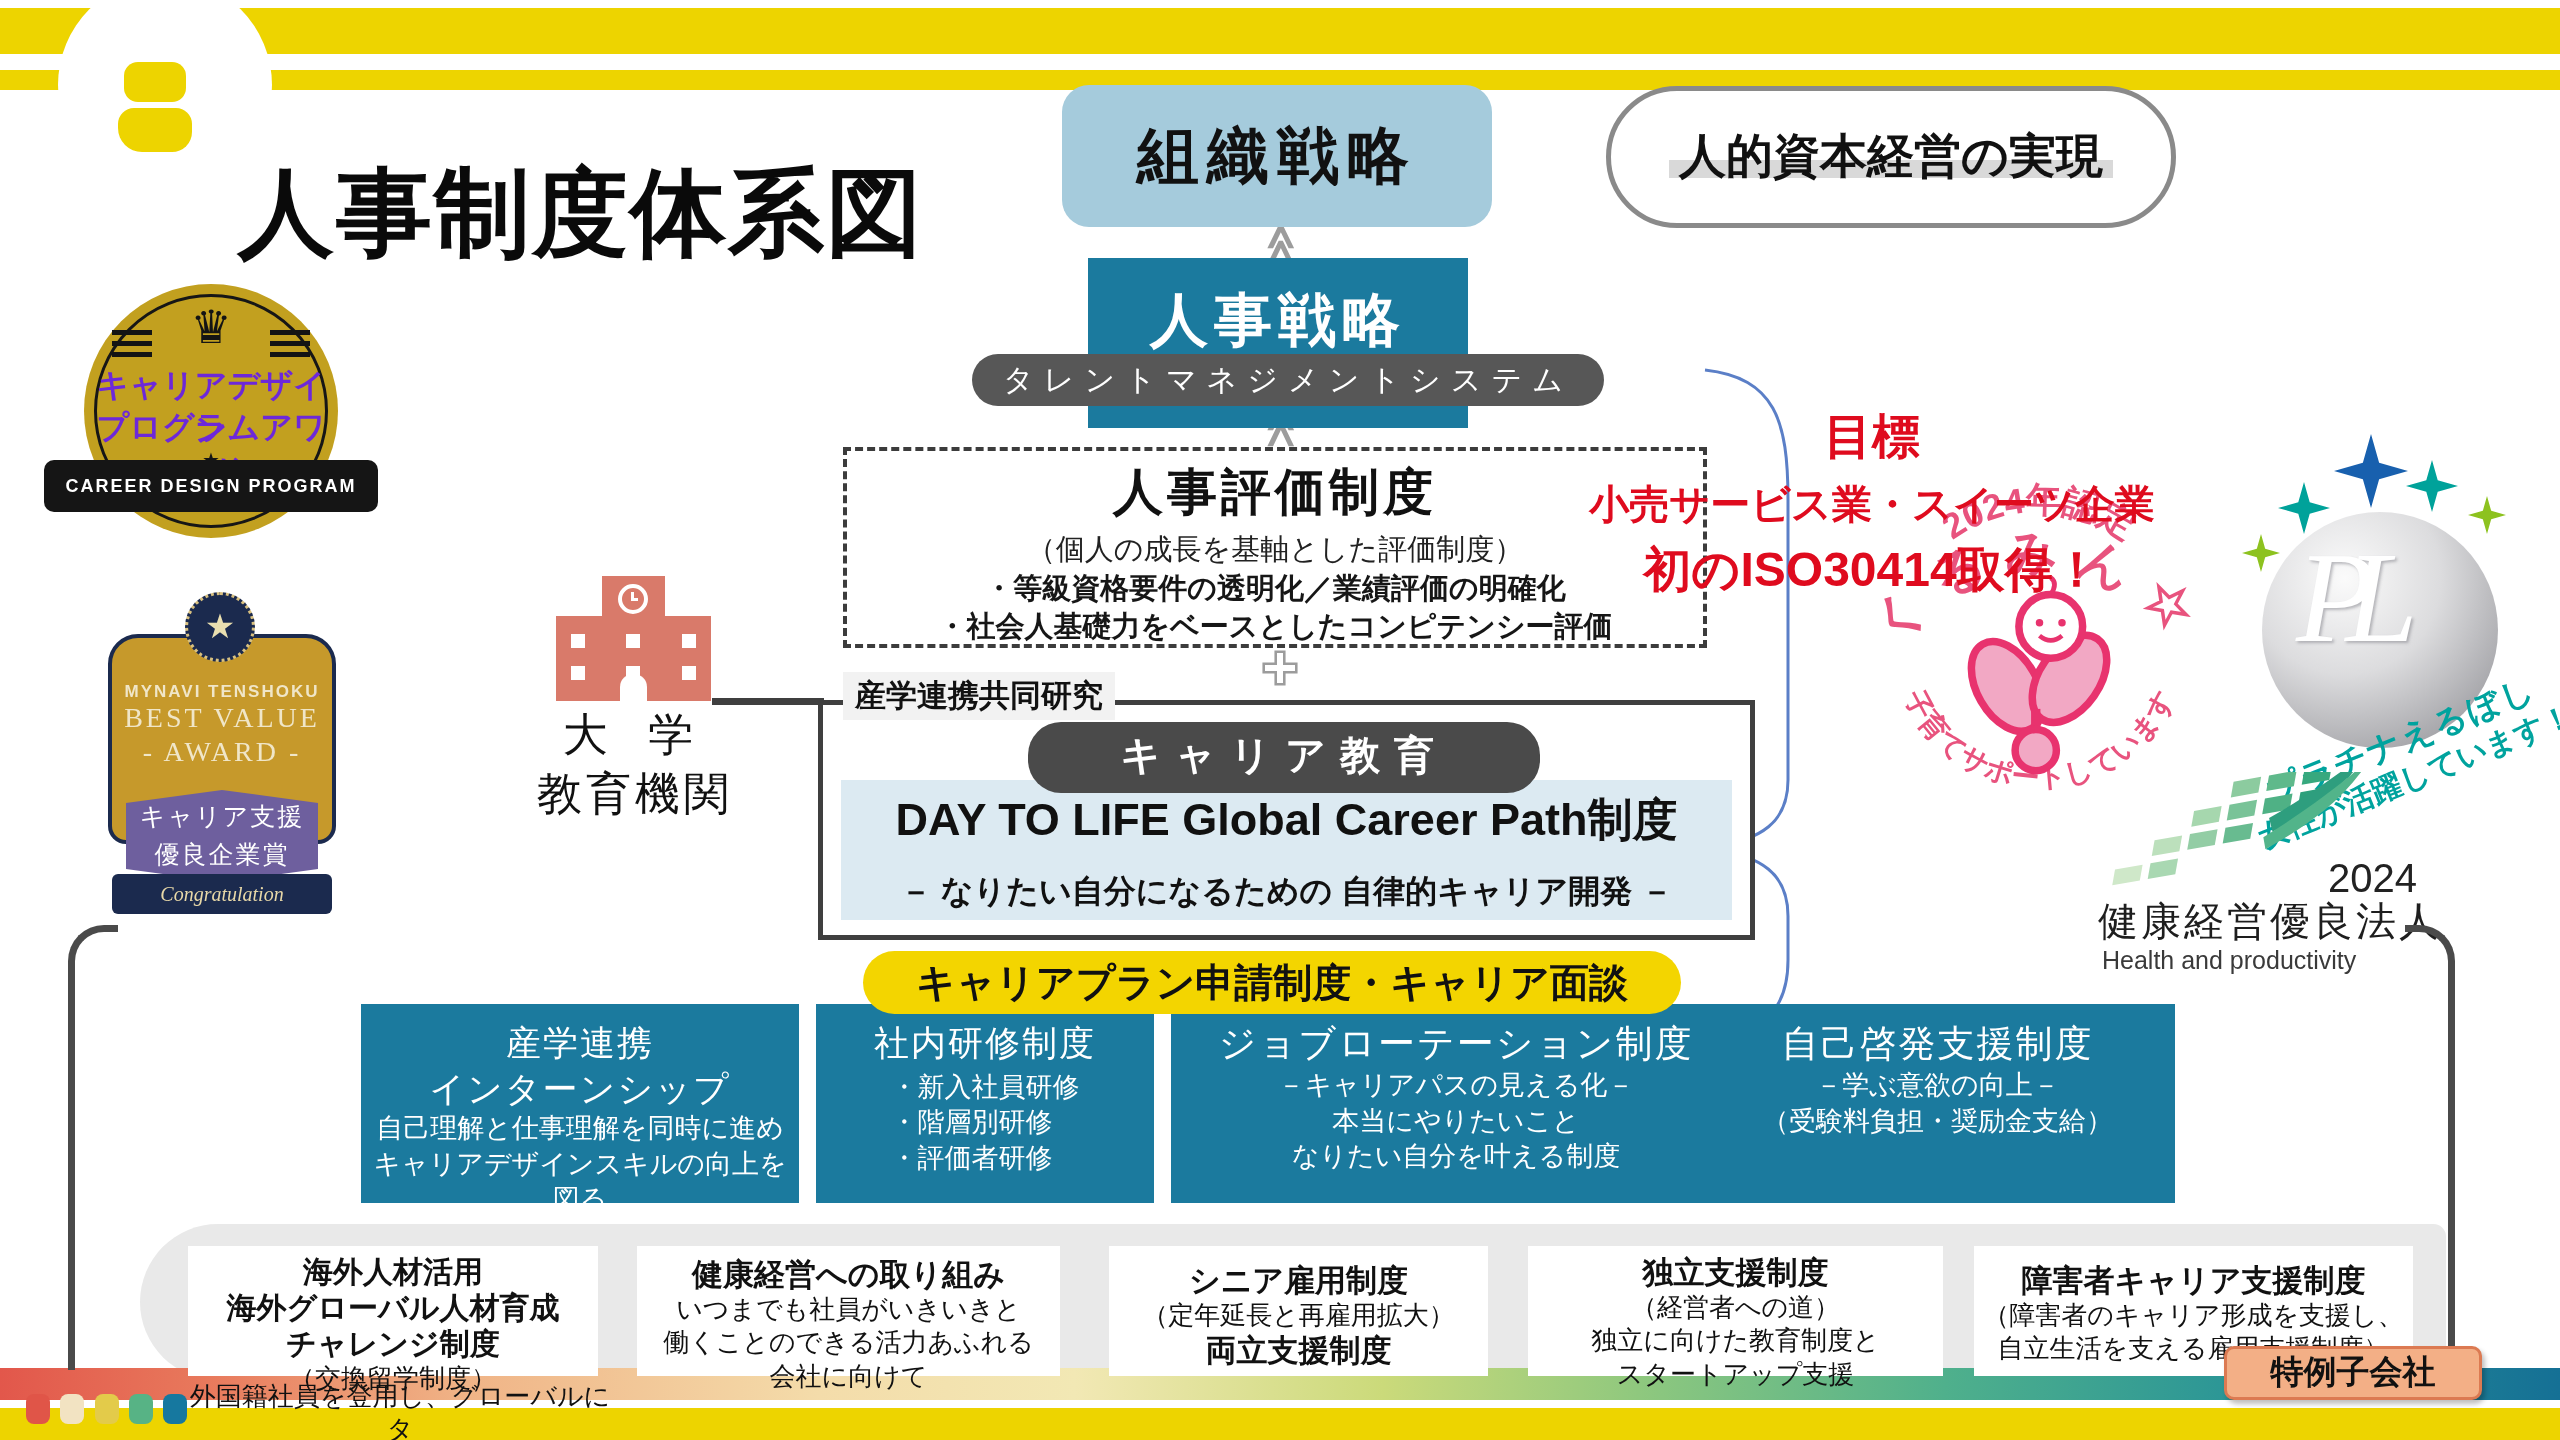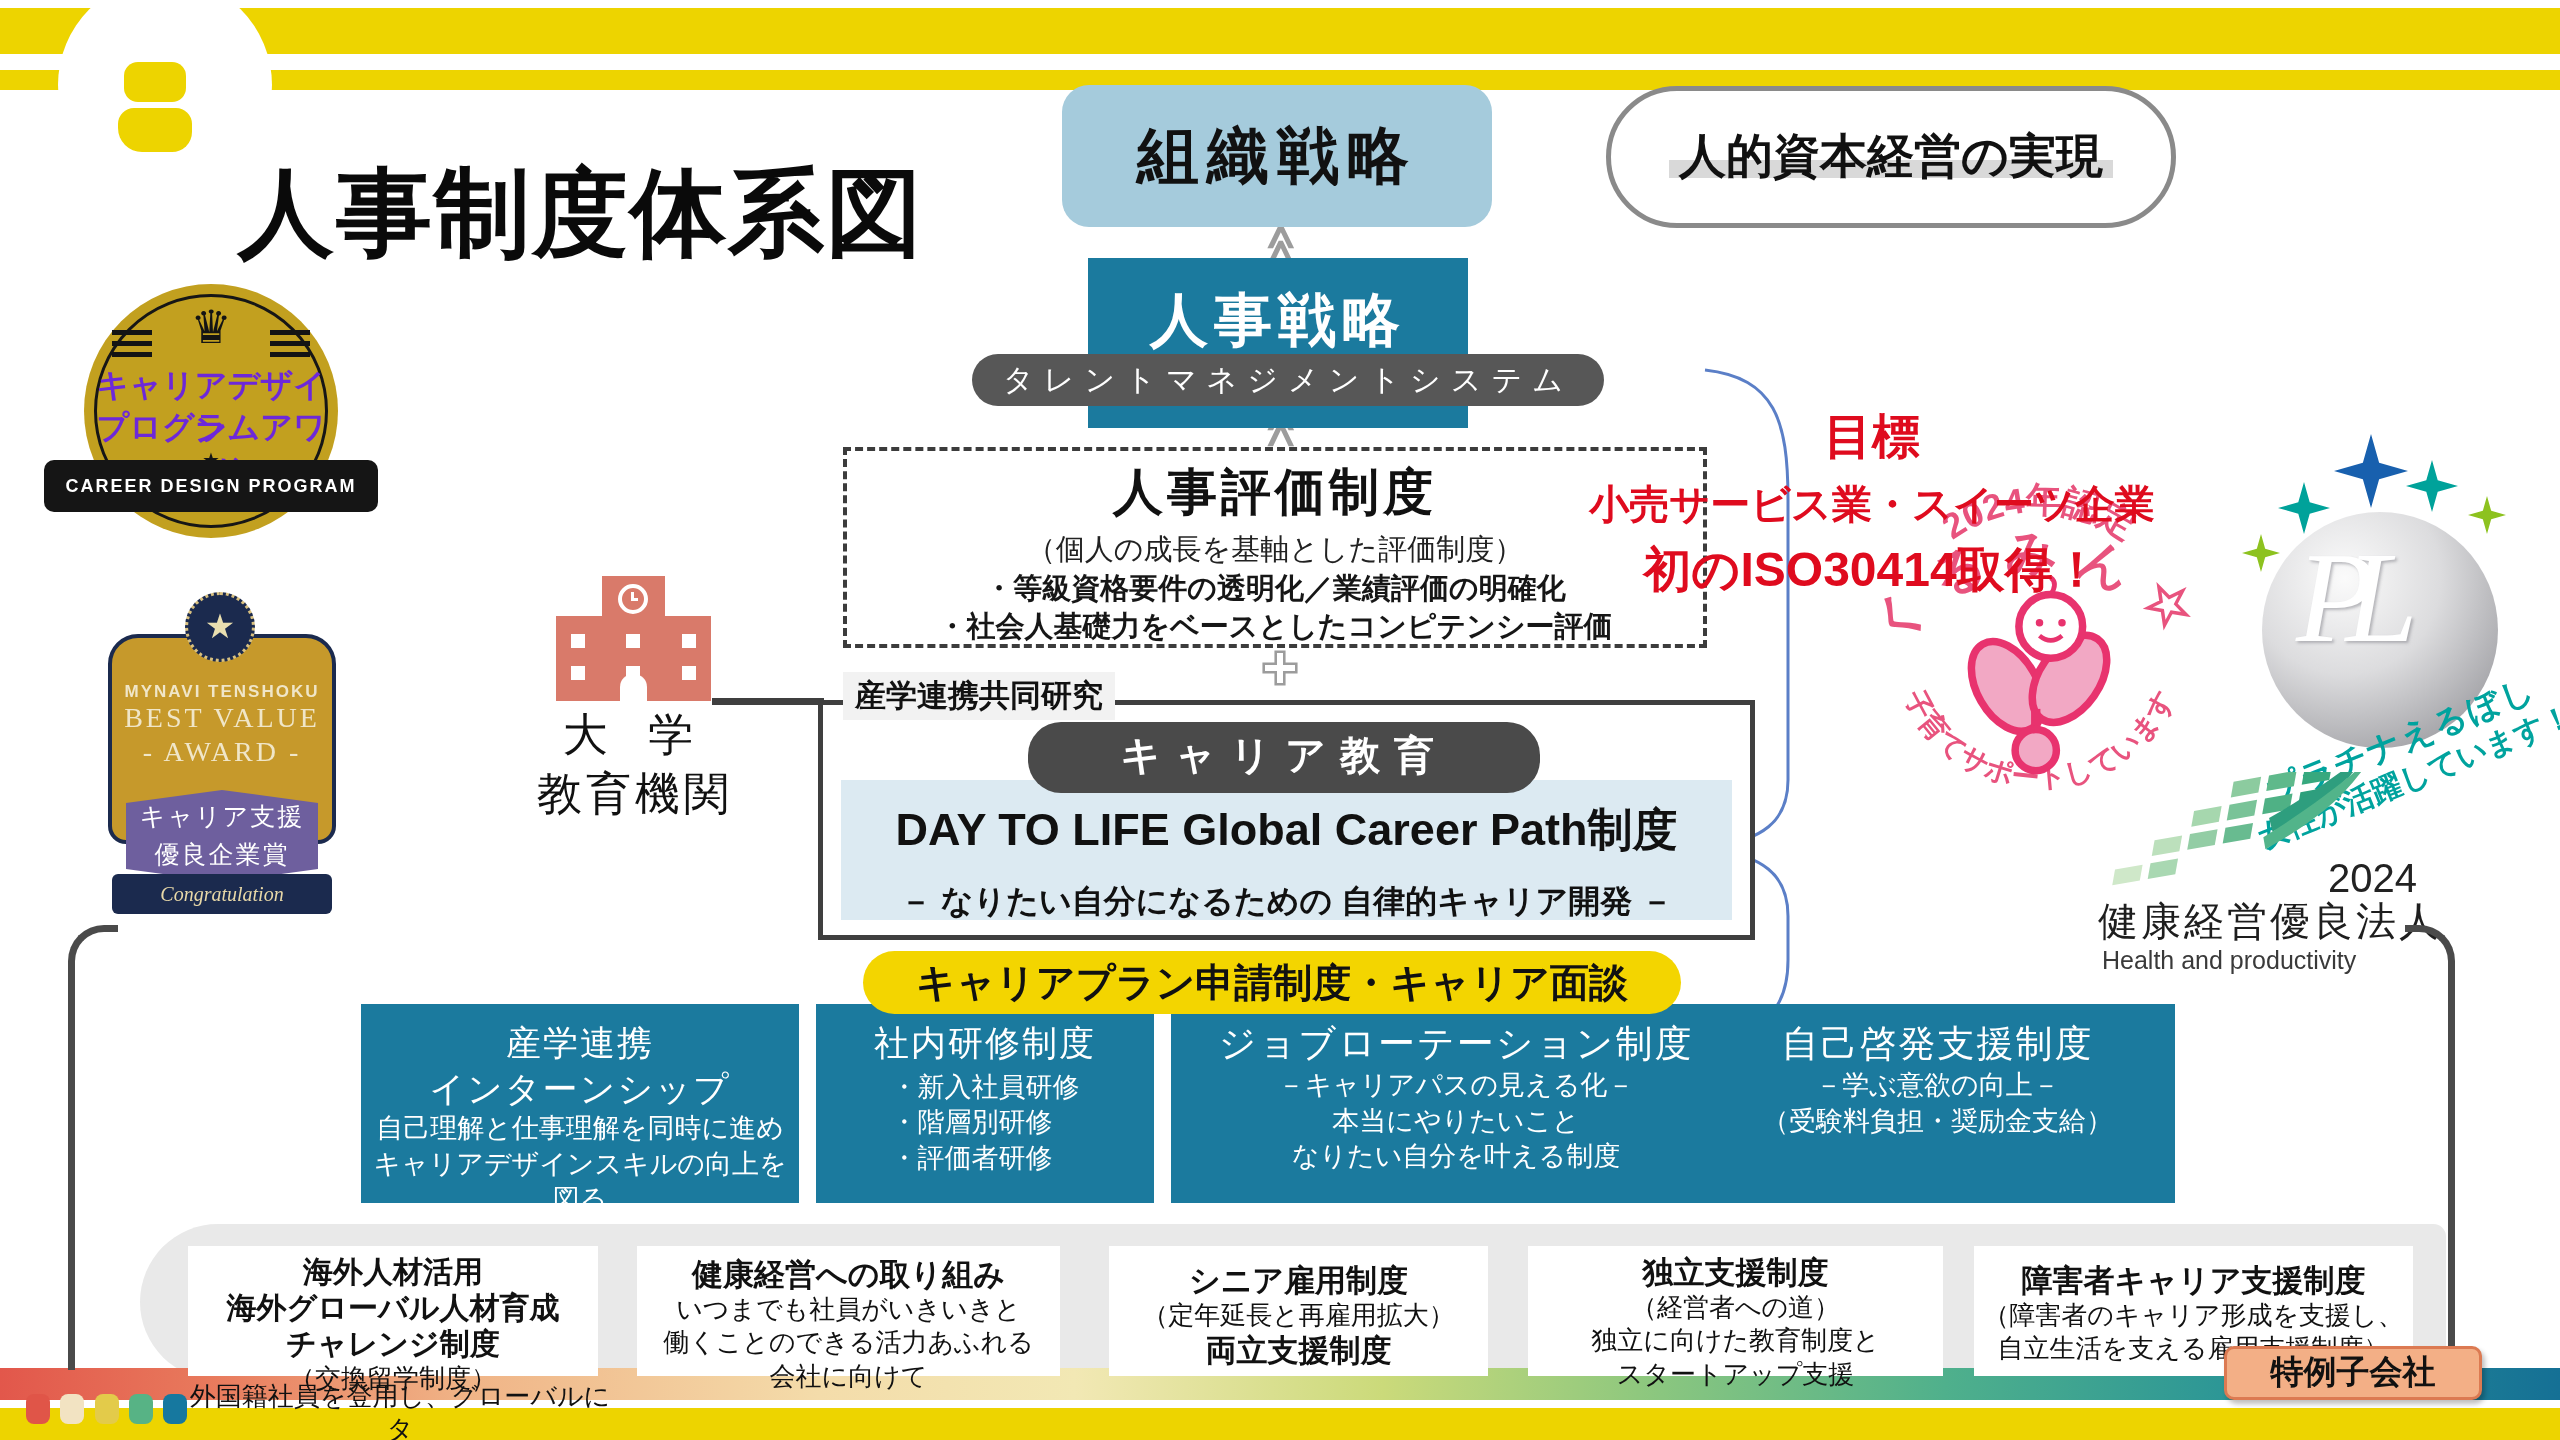--- a/index.html
+++ b/index.html
@@ -63,21 +63,21 @@
   .eval-title{font-size:50px;font-weight:800;letter-spacing:4px;}
   .eval-sub{font-size:29px;font-weight:400;color:#222;margin-top:4px;}
   .eval-li{font-size:29px;font-weight:600;color:#161616;line-height:1.3;}
   .plus-icon{position:absolute;left:1262px;top:650px;z-index:6;}
   .sangaku{position:absolute;left:843px;top:672px;background:#F2F2F2;padding:3px 12px;font-size:31px;font-weight:900;z-index:6;}
   .career-box{position:absolute;left:818px;top:700px;width:937px;height:240px;background:#fff;border:5px solid #3F3F3F;box-sizing:border-box;z-index:2;}
   .connector{position:absolute;left:712px;top:698px;width:112px;height:7px;background:#3F3F3F;z-index:1;}
   .ce-pill{position:absolute;left:1028px;top:722px;width:512px;height:71px;border-radius:33px;background:#4A4A4A;
           text-align:center;line-height:66px;font-size:40px;font-weight:700;letter-spacing:14px;color:#fff;z-index:5;}
   .ce-inner{position:absolute;left:841px;top:780px;width:891px;height:140px;background:#DCEAF2;text-align:center;z-index:3;}
-  .ce-program{font-size:45px;font-weight:800;margin-top:20px;}
+  .ce-program{font-size:45px;font-weight:800;margin-top:10px;}
   .ce-tagline{font-size:32px;font-weight:700;margin-top:20px;}
   .cp-pill{position:absolute;left:863px;top:951px;width:818px;height:63px;border-radius:32px;background:#F3D500;
           text-align:center;line-height:63px;font-size:39px;font-weight:900;z-index:10;}
 
   
   .sc{position:absolute;background:#D97A6A;}
   .sc-win{position:absolute;width:14px;height:14px;background:#fff;}
   .school-name{position:absolute;left:500px;top:706px;width:270px;text-align:center;font-size:45px;font-weight:500;line-height:1.3;color:#111;}
 
   

